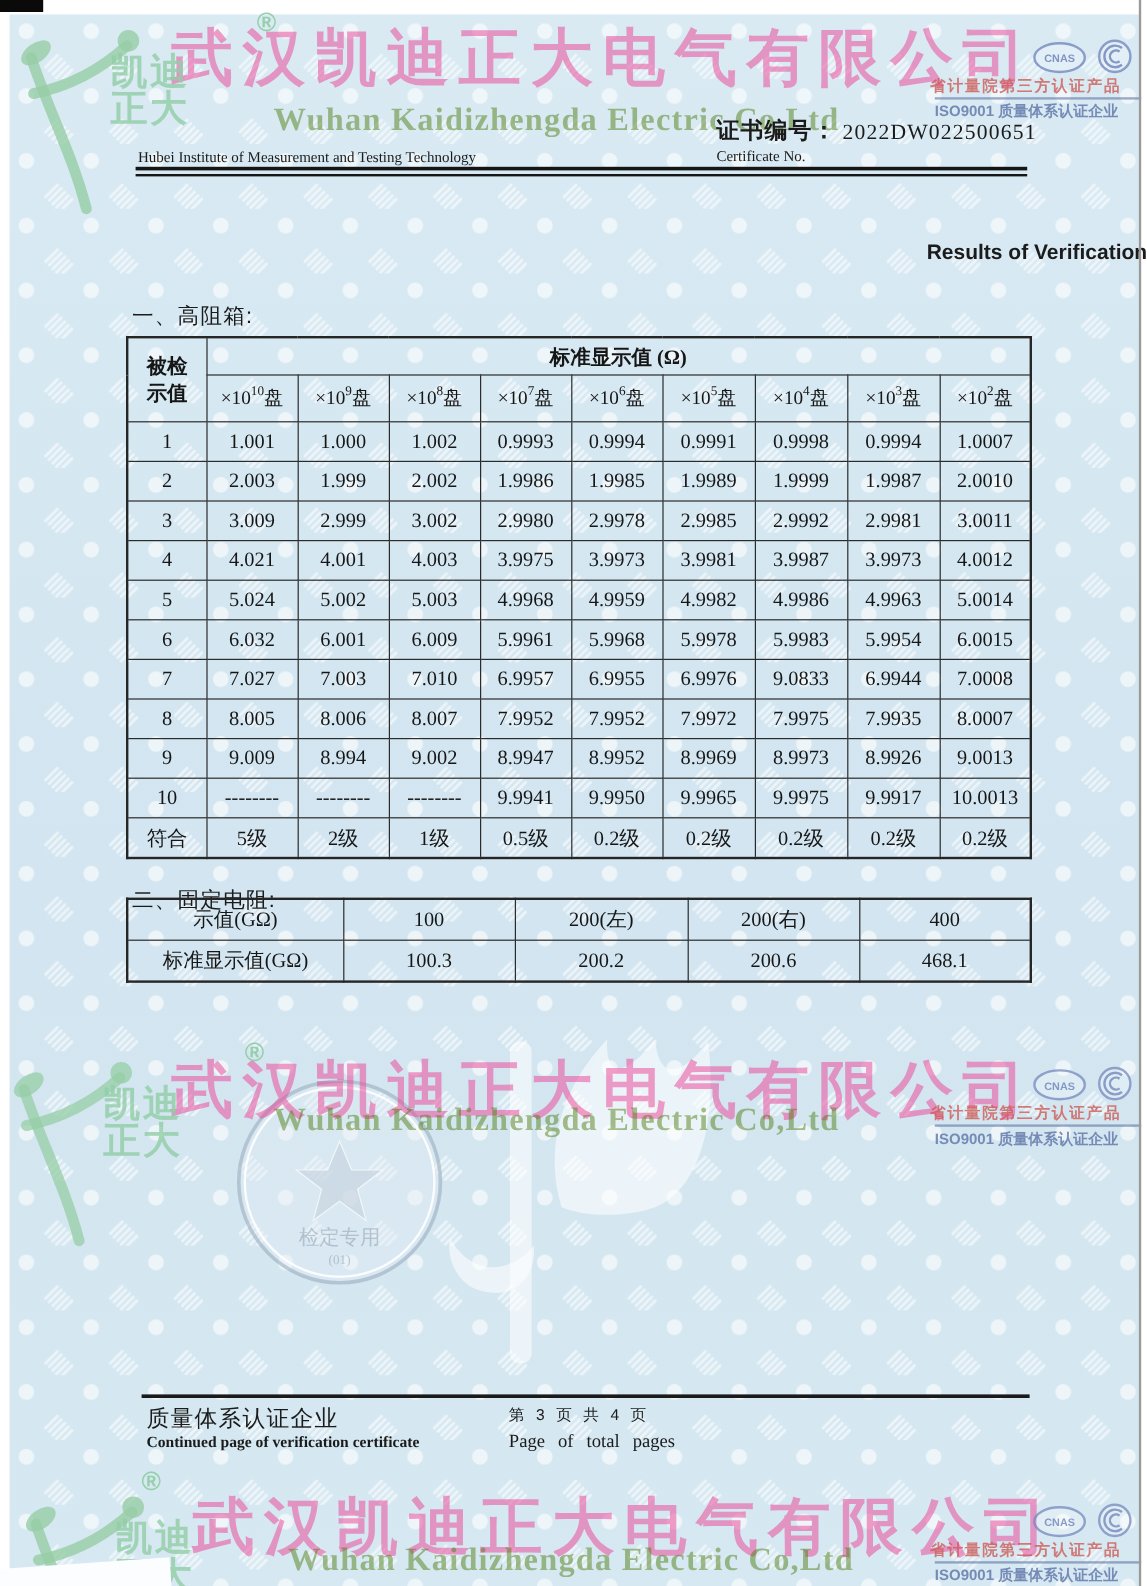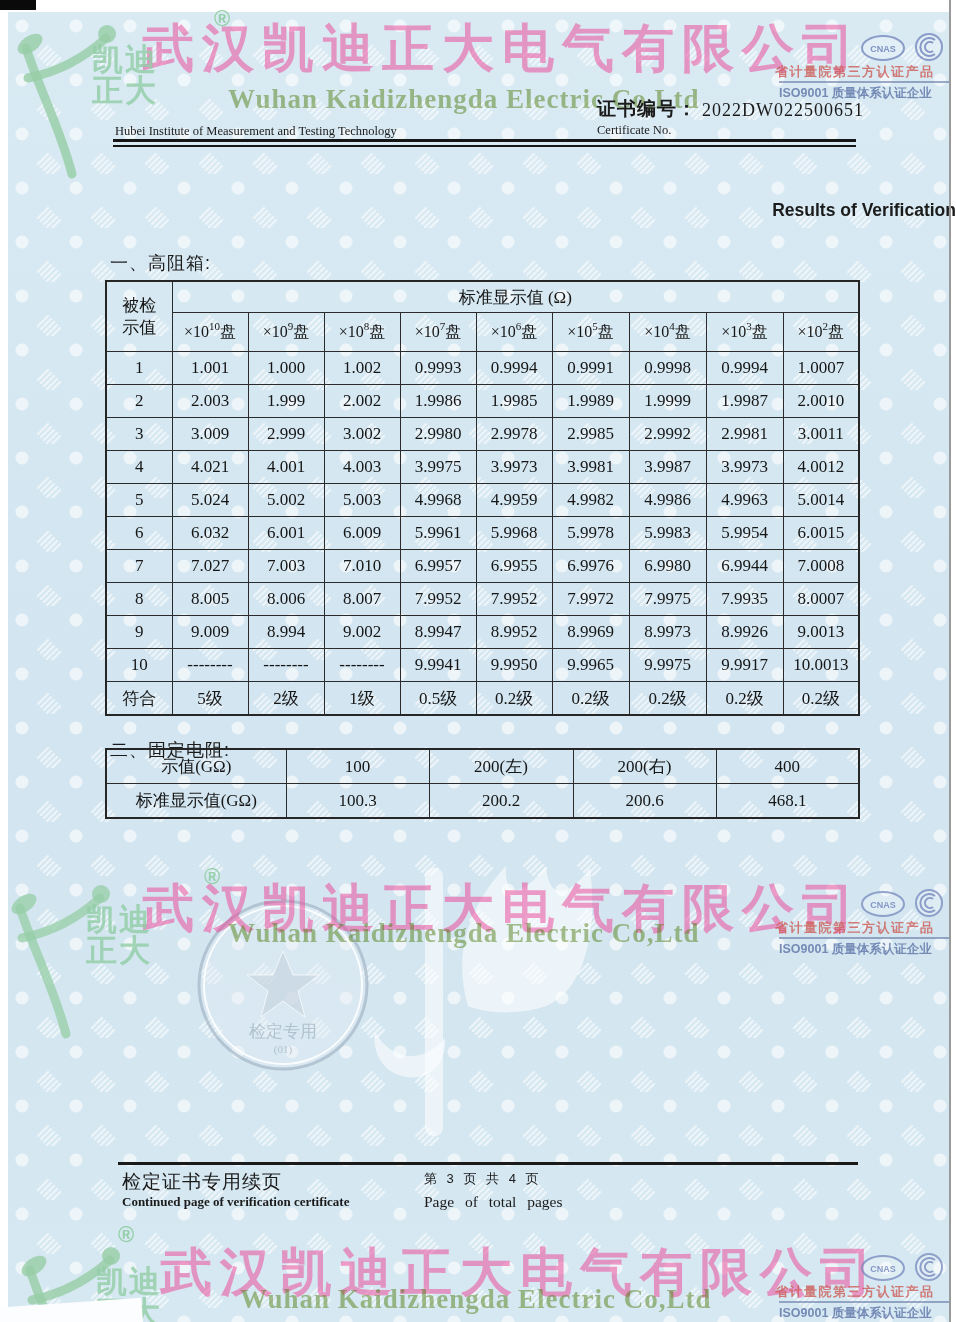--- a/index.html
+++ b/index.html
@@ -46,21 +46,21 @@
   .sec-label{font-size:18px;letter-spacing:1px;}
   .sec1{left:110px;top:251px;}
   .sec2{left:110px;top:738px;}
 
   
   table{border-collapse:collapse;table-layout:fixed;background:transparent;}
   .t1{position:absolute;left:105px;top:280px;width:753px;border:2.5px solid #262626;}
   .t2{position:absolute;left:105px;top:748px;width:753px;border:2.5px solid #262626;}
   .t1 th,.t1 td,.t2 td{border:1.5px solid #2b2b2b;text-align:center;vertical-align:middle;
       font-family:"Liberation Serif",serif;font-size:17px;color:#161616;padding:0;}
-  .t1 thead tr.r1 th{height:30px;font-size:17px;font-weight:normal;}
+  .t1 thead tr.r1 th{height:30px;font-size:17px;font-weight:bold;}
   .t1 thead tr.r2 th{height:38px;font-weight:normal;font-size:16px;}
   .t1 tbody td{height:32px;}
   .t1 th.corner{font-size:17px;line-height:22px;font-weight:normal;}
   .t1 sup{font-size:11px;position:relative;top:-1px;}
   .t2 td{height:33px;}
   .t2 td.lab{font-size:17px;}
 
   
   .f-line{left:118px;top:1162px;width:740px;height:2.5px;background:#1a1a1a;}
   .f-left-cn{left:122px;top:1169px;font-size:19px;letter-spacing:1px;}
@@ -259,21 +259,21 @@
           <td>6.0015</td>
         </tr>
       <tr>
           <td>7</td>
           <td>7.027</td>
           <td>7.003</td>
           <td>7.010</td>
           <td>6.9957</td>
           <td>6.9955</td>
           <td>6.9976</td>
-          <td>6.9980</td>
+          <td>9.0833</td>
           <td>6.9944</td>
           <td>7.0008</td>
         </tr>
       <tr>
           <td>8</td>
           <td>8.005</td>
           <td>8.006</td>
           <td>8.007</td>
           <td>7.9952</td>
           <td>7.9952</td>
@@ -376,21 +376,21 @@
         <circle cx="72" cy="15" r="13" fill="rgba(255,255,255,0.25)" stroke="rgba(110,130,185,0.7)" stroke-width="2"></circle>
         <path d="M78,8 A9,9 0 1 0 78,22 M76,11 A5,5 0 1 0 76,19" fill="none" stroke="rgba(110,130,185,0.75)" stroke-width="2"></path>
       </svg>
     </div>
     <div class="b-red">省计量院第三方认证产品</div>
     <div class="b-rule"></div>
     <div class="b-blue">ISO9001 质量体系认证企业</div>
   </div>
 
   <div class="abs f-line"></div>
-  <div class="abs f-left-cn nowrap">检定证书专用续页</div>
+  <div class="abs f-left-cn nowrap">质量体系认证企业</div>
   <div class="abs f-left-en nowrap">Continued page of verification certificate</div>
   <div class="abs f-page-cn nowrap">第 3 页 共 4 页</div>
   <div class="abs f-page-en nowrap">Page of total pages</div>
 
   <div class="wm-cn" style="left:160px;top:1238px;">武汉凯迪正大电气有限公司</div>
   <div class="wm-en" style="left:240px;top:1284px;">Wuhan Kaidizhengda Electric Co,Ltd</div>
 
   <div class="logo" style="left:16px;top:1238px;">
     <svg width="110" height="165">
       <g stroke="rgba(150,205,165,0.8)" stroke-width="9" fill="none" stroke-linecap="round">

